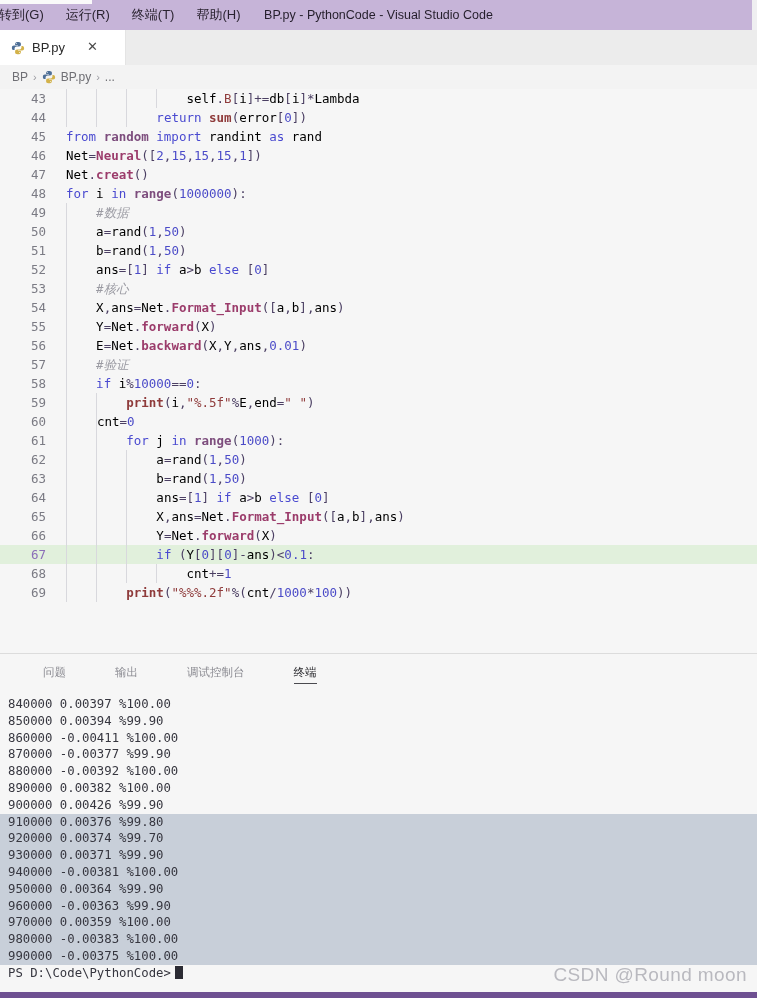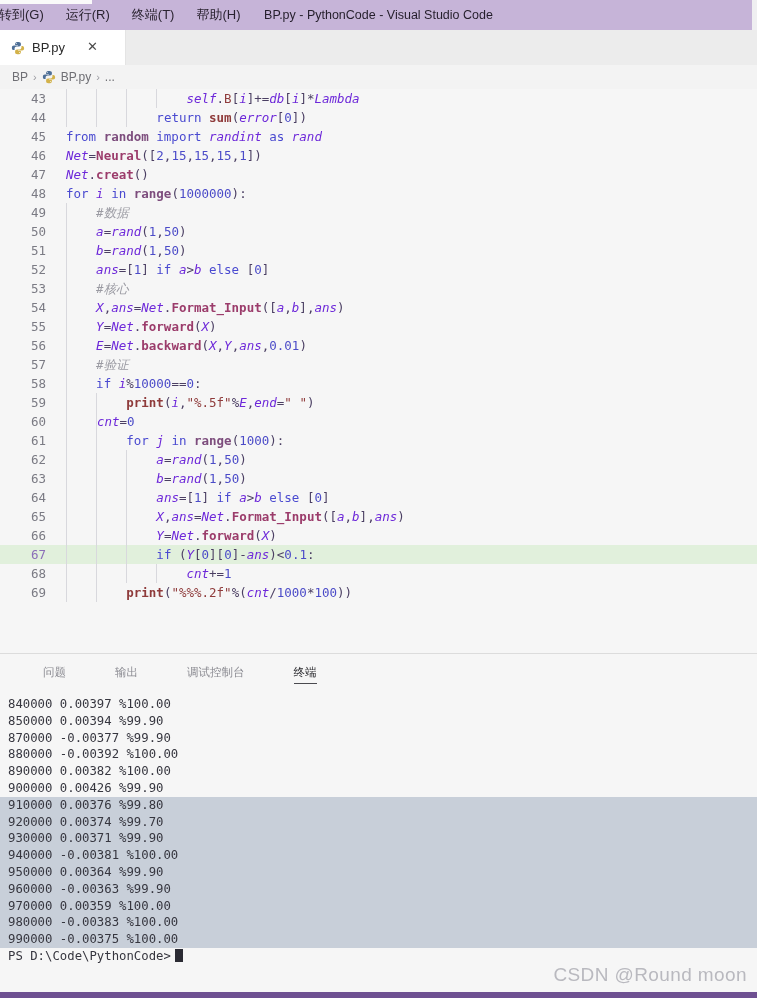--- a/index.html
+++ b/index.html
@@ -76,21 +76,21 @@
   .code-line.active .ln{color:#8b6fb8;}
   .code{position:absolute;left:66px;top:0;color:#3b3b52;}
   .guides{position:absolute;left:66px;top:0;height:19px;}
   .g{position:absolute;top:0;width:1px;height:19px;background:#d8d8dd;}
 
   
   .k   {color:#4a4ad0;}        
   .fn  {color:#7d4d7d;font-weight:bold;}   
   .fnr {color:#8f3b3b;font-weight:bold;}   
   .cls {color:#9b3c6b;font-weight:bold;}
-  .id  {color:#6d28d9;font-style:italic;}
+  .id  {color:#000000;}
   .num {color:#4b4bc8;}
   .str {color:#8f3b3b;}
   .op  {color:#4b3f63;}
   .cm  {color:#9a9aa2;font-style:italic;}
   .attr{color:#8f3b3b;}
 
   
   .panel{
     position:absolute;left:0;top:653px;width:757px;height:345px;
     background:#f6f6f6;border-top:1px solid #dcdcdc;
@@ -209,20 +209,21 @@
   <div class="panel">
     <div class="panel-tabs" id="panel-tabs">
         <div class="panel-tab">问题</div>
         <div class="panel-tab">输出</div>
         <div class="panel-tab">调试控制台</div>
         <div class="panel-tab active">终端</div>
       </div>
     <div class="terminal" id="terminal">
         <div class="tline">840000 0.00397 %100.00</div>
         <div class="tline">850000 0.00394 %99.90</div>
+        <div class="tline">860000 -0.00411 %100.00</div>
         <div class="tline">870000 -0.00377 %99.90</div>
         <div class="tline">880000 -0.00392 %100.00</div>
         <div class="tline">890000 0.00382 %100.00</div>
         <div class="tline">900000 0.00426 %99.90</div>
         <div class="tline sel">910000 0.00376 %99.80</div>
         <div class="tline sel">920000 0.00374 %99.70</div>
         <div class="tline sel">930000 0.00371 %99.90</div>
         <div class="tline sel">940000 -0.00381 %100.00</div>
         <div class="tline sel">950000 0.00364 %99.90</div>
         <div class="tline sel">960000 -0.00363 %99.90</div>

